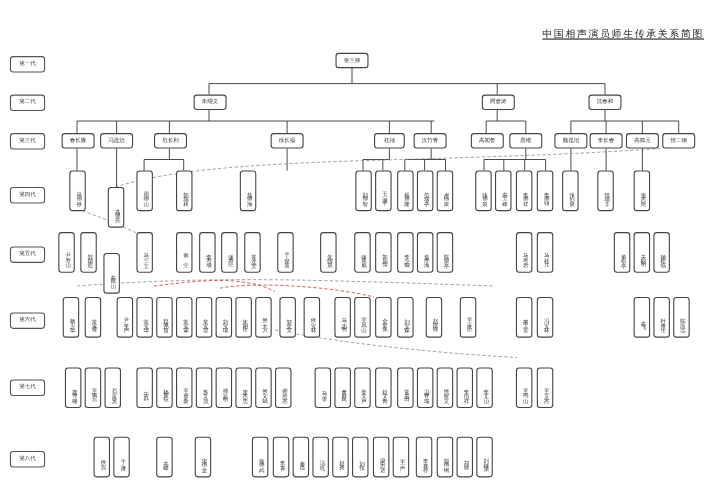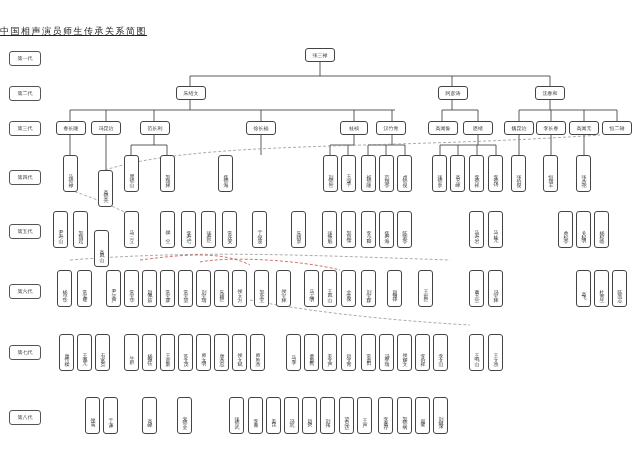--- a/index.html
+++ b/index.html
@@ -1,17 +1,17 @@
 <!DOCTYPE html>
 <html><head>
 <meta charset="utf-8">
 <style>
   html,body{margin:0;padding:0;background:#ffffff;}
   body{width:640px;height:452px;position:relative;overflow:hidden;font-family:"DejaVu Sans",sans-serif;color:#333;}
-  #title{position:absolute;left:0;top:25px;width:640px;text-align:left;font-size:9px;letter-spacing:1.5px;text-decoration:underline;color:#222;}
+  #title{position:absolute;left:0;top:25px;width:640px;text-align:right;font-size:9px;letter-spacing:1.5px;text-decoration:underline;color:#222;}
   .gen{position:absolute;left:9px;width:30px;height:13px;border:1px solid #555;border-radius:3px;font-size:5px;line-height:13px;text-align:center;background:#fff;}
   .node{position:absolute;border:1px solid #444;border-radius:3px;background:#fff;font-size:5px;text-align:center;color:#333;box-sizing:border-box;}
   .h{height:14px;line-height:12px;}
   .v{width:15px;writing-mode:vertical-rl;text-orientation:upright;display:flex;align-items:flex-start;justify-content:center;padding-top:5px;line-height:13px;letter-spacing:4px;}
   svg{position:absolute;left:0;top:0;}
 </style>
 </head>
 <body>
 
 <div id="title">中国相声演员师生传承关系简图</div>

